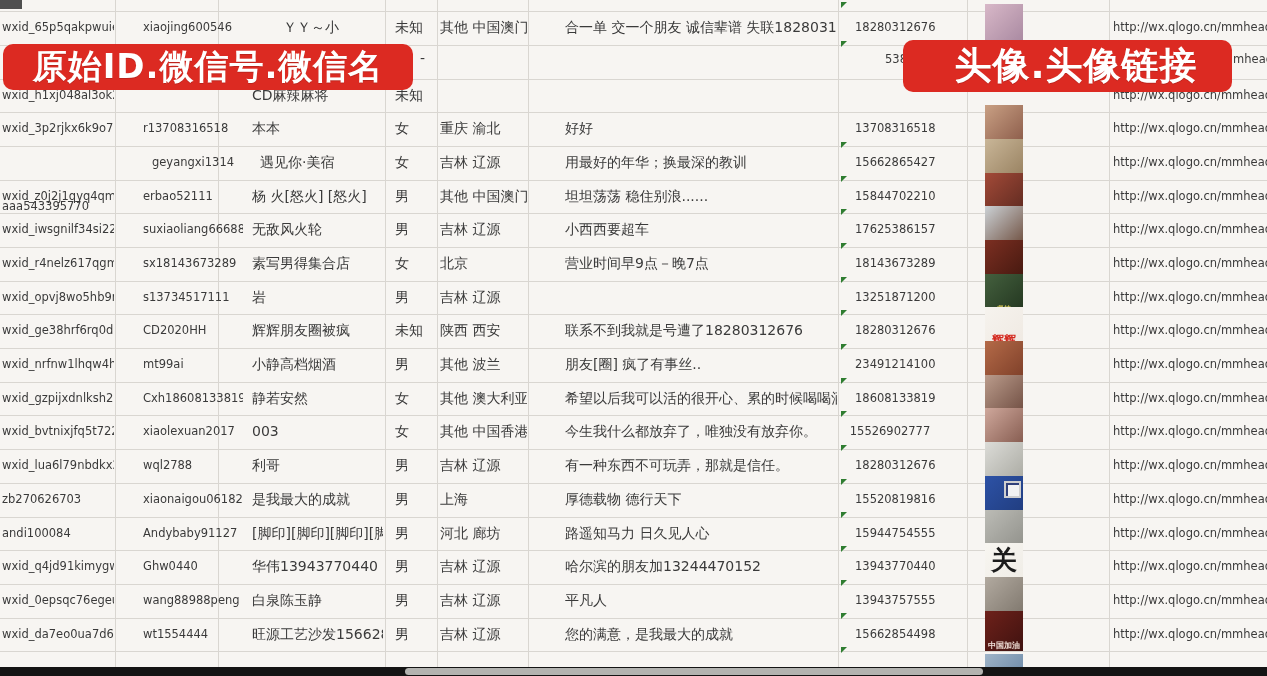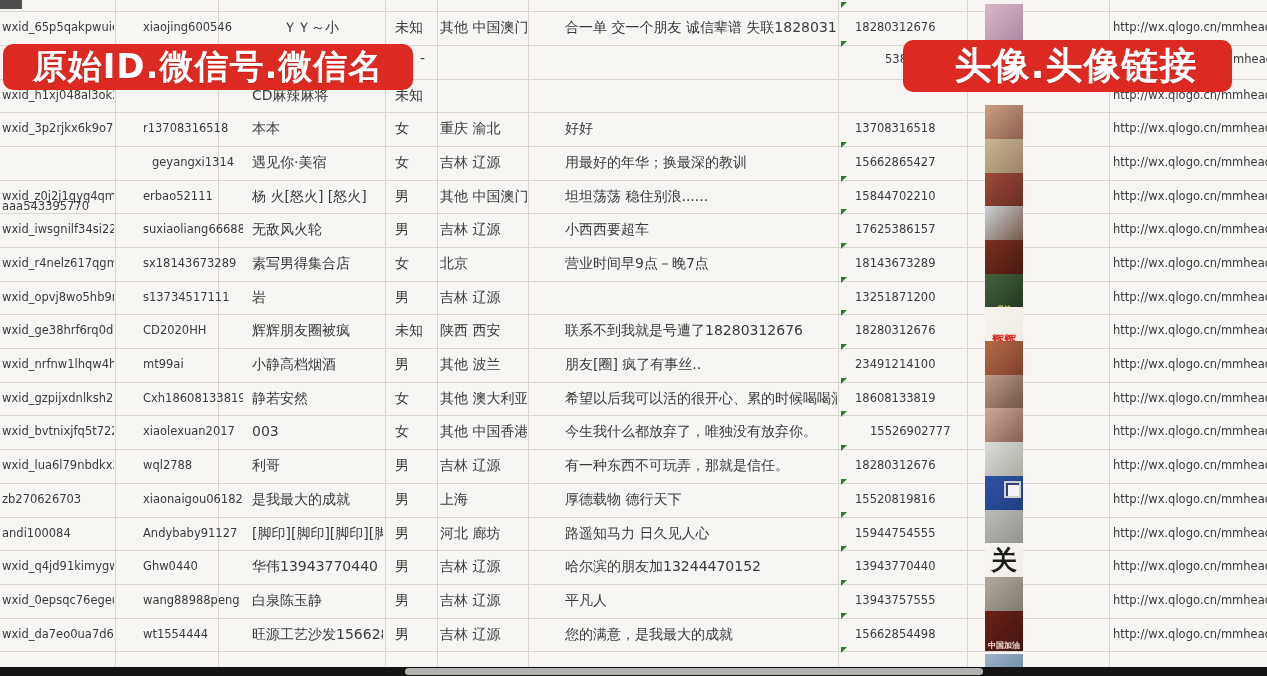--- a/index.html
+++ b/index.html
@@ -105,21 +105,21 @@
         <span class="cell c-zh" style="left: 440px; top: 120.34px; width: 87px;">重庆 渝北</span>
         <span class="cell c-zh" style="left: 565px; top: 120.34px; width: 272px;">好好</span>
         <span class="cell c-lat" style="left: 855px; top: 120.34px; width: 90px;">13708316518</span>
         <span class="cell c-lat" style="left: 1113px; top: 120.34px; width: 154px;">http://wx.qlogo.cn/mmhead</span>
         <div class="tri" style="left: 841px; top: 141.84px;"></div>
         <div class="avatar" style="left: 985px; top: 105.34px; background: linear-gradient(135deg, rgb(201, 160, 132), rgb(138, 90, 72));"></div>
       </div>
       <div>
         <span class="cell c-lat" style="left: 2px; top: 154.02px; width: 112px; margin-top: 44px;">aaa543395770</span>
         <span class="cell c-lat" style="left: 143px; top: 154.02px; width: 100px; text-align: center;">geyangxi1314</span>
-        <span class="cell c-zh" style="left: 252px; top: 154.02px; width: 131px;">遇见你·美宿</span>
+        <span class="cell c-zh" style="left: 260px; top: 154.02px; width: 131px;">遇见你·美宿</span>
         <span class="cell c-zh" style="left: 395px; top: 154.02px; width: 40px;">女</span>
         <span class="cell c-zh" style="left: 440px; top: 154.02px; width: 87px;">吉林 辽源</span>
         <span class="cell c-zh" style="left: 565px; top: 154.02px; width: 272px;">用最好的年华；换最深的教训</span>
         <span class="cell c-lat" style="left: 855px; top: 154.02px; width: 90px;">15662865427</span>
         <span class="cell c-lat" style="left: 1113px; top: 154.02px; width: 154px;">http://wx.qlogo.cn/mmhead</span>
         <div class="tri" style="left: 841px; top: 175.52px;"></div>
         <div class="avatar" style="left: 985px; top: 139.02px; background: linear-gradient(135deg, rgb(201, 182, 152), rgb(151, 128, 95));"></div>
       </div>
       <div>
         <span class="cell c-lat" style="left: 2px; top: 187.7px; width: 112px;">wxid_z0j2j1qyq4qm22</span>
@@ -208,21 +208,21 @@
         <div class="tri" style="left: 841px; top: 411.28px;"></div>
         <div class="avatar" style="left: 985px; top: 374.78px; background: linear-gradient(135deg, rgb(187, 156, 140), rgb(110, 76, 64));"></div>
       </div>
       <div>
         <span class="cell c-lat" style="left: 2px; top: 423.46px; width: 112px;">wxid_bvtnixjfq5t722</span>
         <span class="cell c-lat" style="left: 143px; top: 423.46px; width: 100px;">xiaolexuan2017</span>
         <span class="cell c-zh" style="left: 252px; top: 423.46px; width: 131px;">003</span>
         <span class="cell c-zh" style="left: 395px; top: 423.46px; width: 40px;">女</span>
         <span class="cell c-zh" style="left: 440px; top: 423.46px; width: 87px;">其他 中国香港</span>
         <span class="cell c-zh" style="left: 565px; top: 423.46px; width: 272px;">今生我什么都放弃了，唯独没有放弃你。</span>
-        <span class="cell c-lat" style="left: 870px; top: 423.46px; width: 90px;">15526902777</span>
+        <span class="cell c-lat" style="left: 845px; top: 423.46px; width: 90px; text-align: center;">15526902777</span>
         <span class="cell c-lat" style="left: 1113px; top: 423.46px; width: 154px;">http://wx.qlogo.cn/mmhead</span>
         <div class="tri" style="left: 841px; top: 444.96px;"></div>
         <div class="avatar" style="left: 985px; top: 408.46px; background: linear-gradient(135deg, rgb(207, 168, 156), rgb(130, 88, 76));"></div>
       </div>
       <div>
         <span class="cell c-lat" style="left: 2px; top: 457.14px; width: 112px;">wxid_lua6l79nbdkx21</span>
         <span class="cell c-lat" style="left: 143px; top: 457.14px; width: 100px;">wql2788</span>
         <span class="cell c-zh" style="left: 252px; top: 457.14px; width: 131px;">利哥</span>
         <span class="cell c-zh" style="left: 395px; top: 457.14px; width: 40px;">男</span>
         <span class="cell c-zh" style="left: 440px; top: 457.14px; width: 87px;">吉林 辽源</span>

